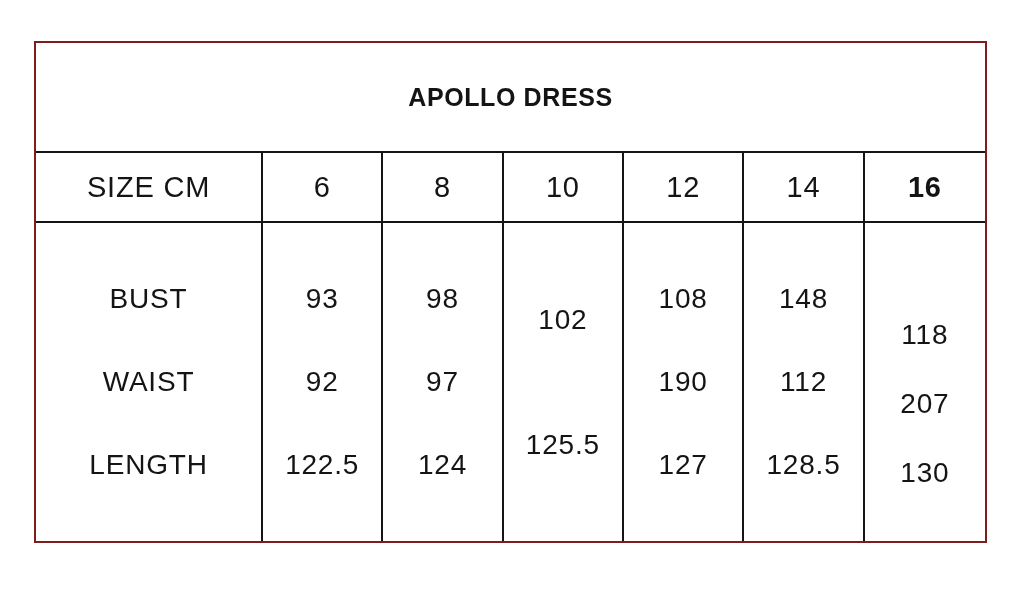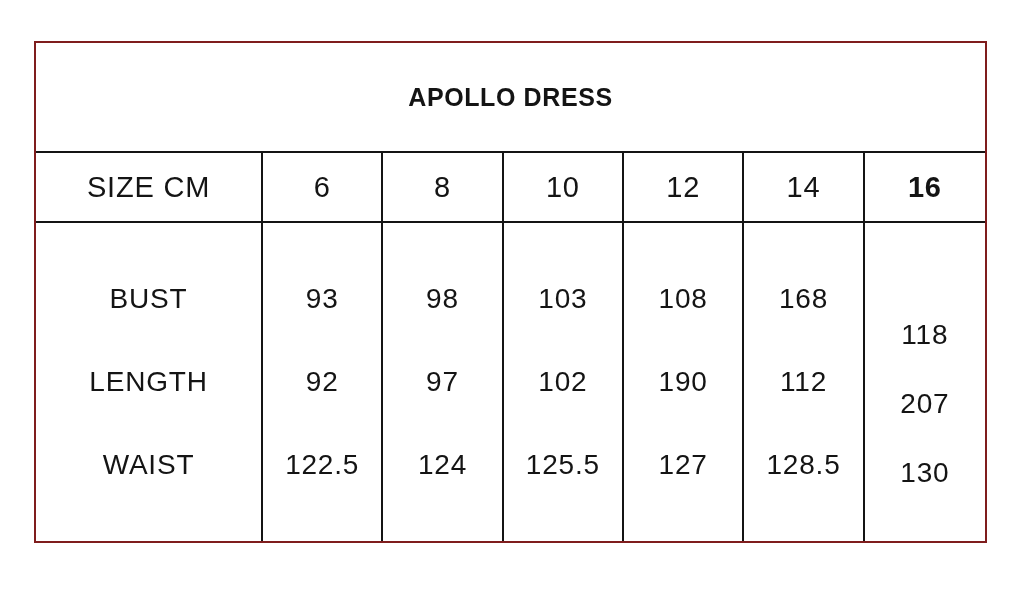--- a/index.html
+++ b/index.html
@@ -91,50 +91,49 @@
       <div class="header-cell">10</div>
       <div class="header-cell">12</div>
       <div class="header-cell">14</div>
       <div class="header-cell">16</div>
     </div>
 
     <div class="body-row">
 
       <div class="body-col">
         <div class="cell">BUST</div>
+        <div class="cell">WAIST</div>
         <div class="cell">LENGTH</div>
-        <div class="cell">WAIST</div>
       </div>
 
       <div class="body-col">
         <div class="cell">93</div>
         <div class="cell">92</div>
         <div class="cell">122.5</div>
       </div>
 
       <div class="body-col">
         <div class="cell">98</div>
         <div class="cell">97</div>
         <div class="cell">124</div>
       </div>
 
       <div class="body-col">
-        <div class="cell">103</div>
         <div class="cell">102</div>
         <div class="cell">125.5</div>
       </div>
 
       <div class="body-col">
         <div class="cell">108</div>
         <div class="cell">190</div>
         <div class="cell">127</div>
       </div>
 
       <div class="body-col">
-        <div class="cell">168</div>
+        <div class="cell">148</div>
         <div class="cell">112</div>
         <div class="cell">128.5</div>
       </div>
 
       <div class="body-col">
         <div class="cell">118</div>
         <div class="cell">207</div>
         <div class="cell">130</div>
       </div>
 

